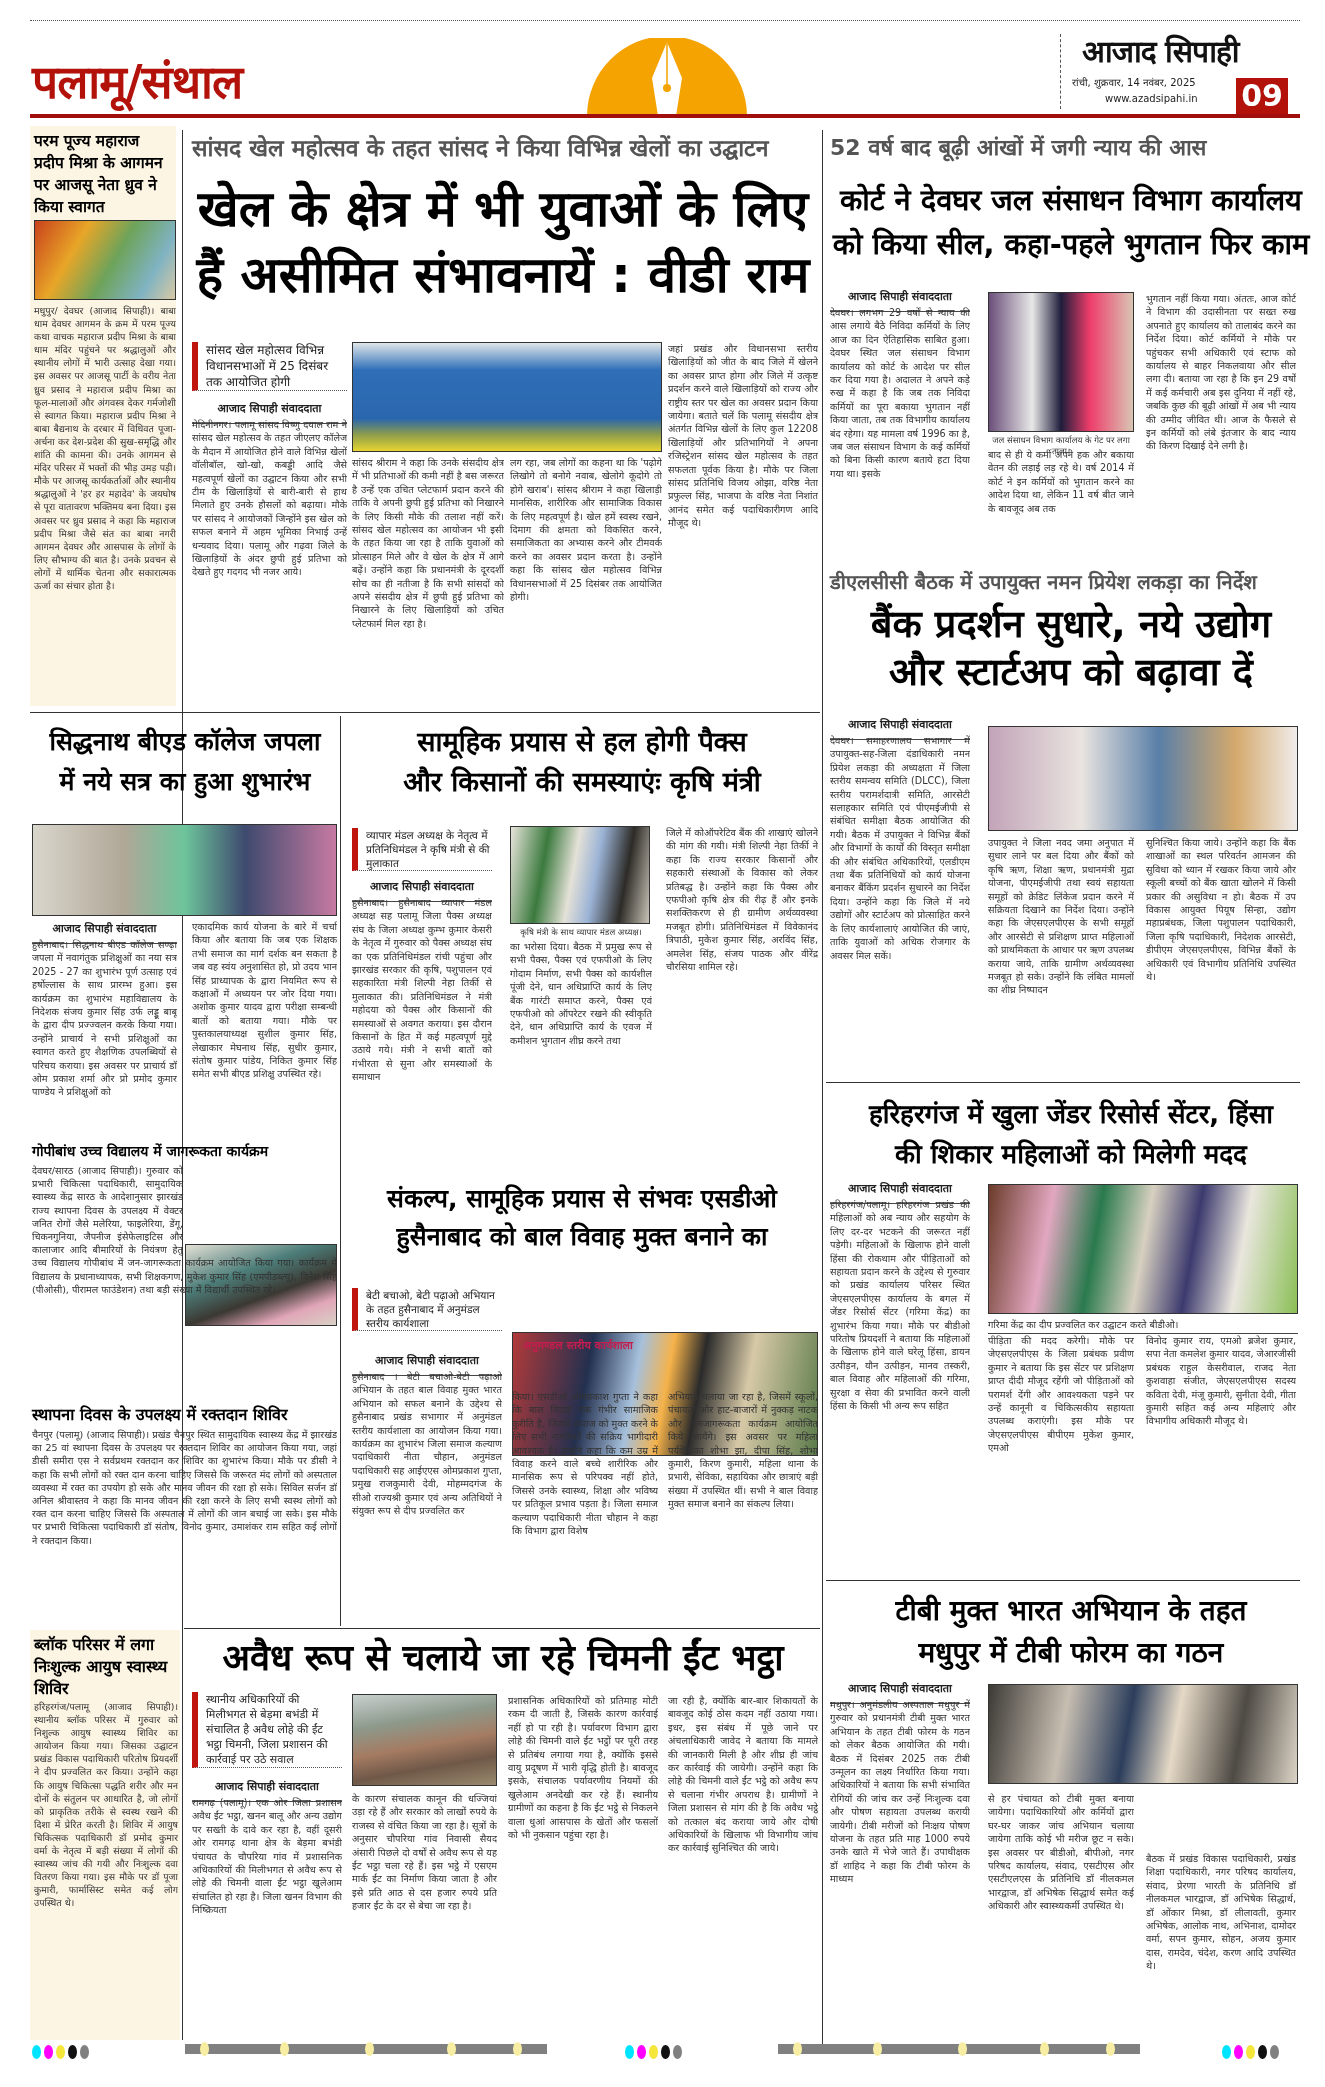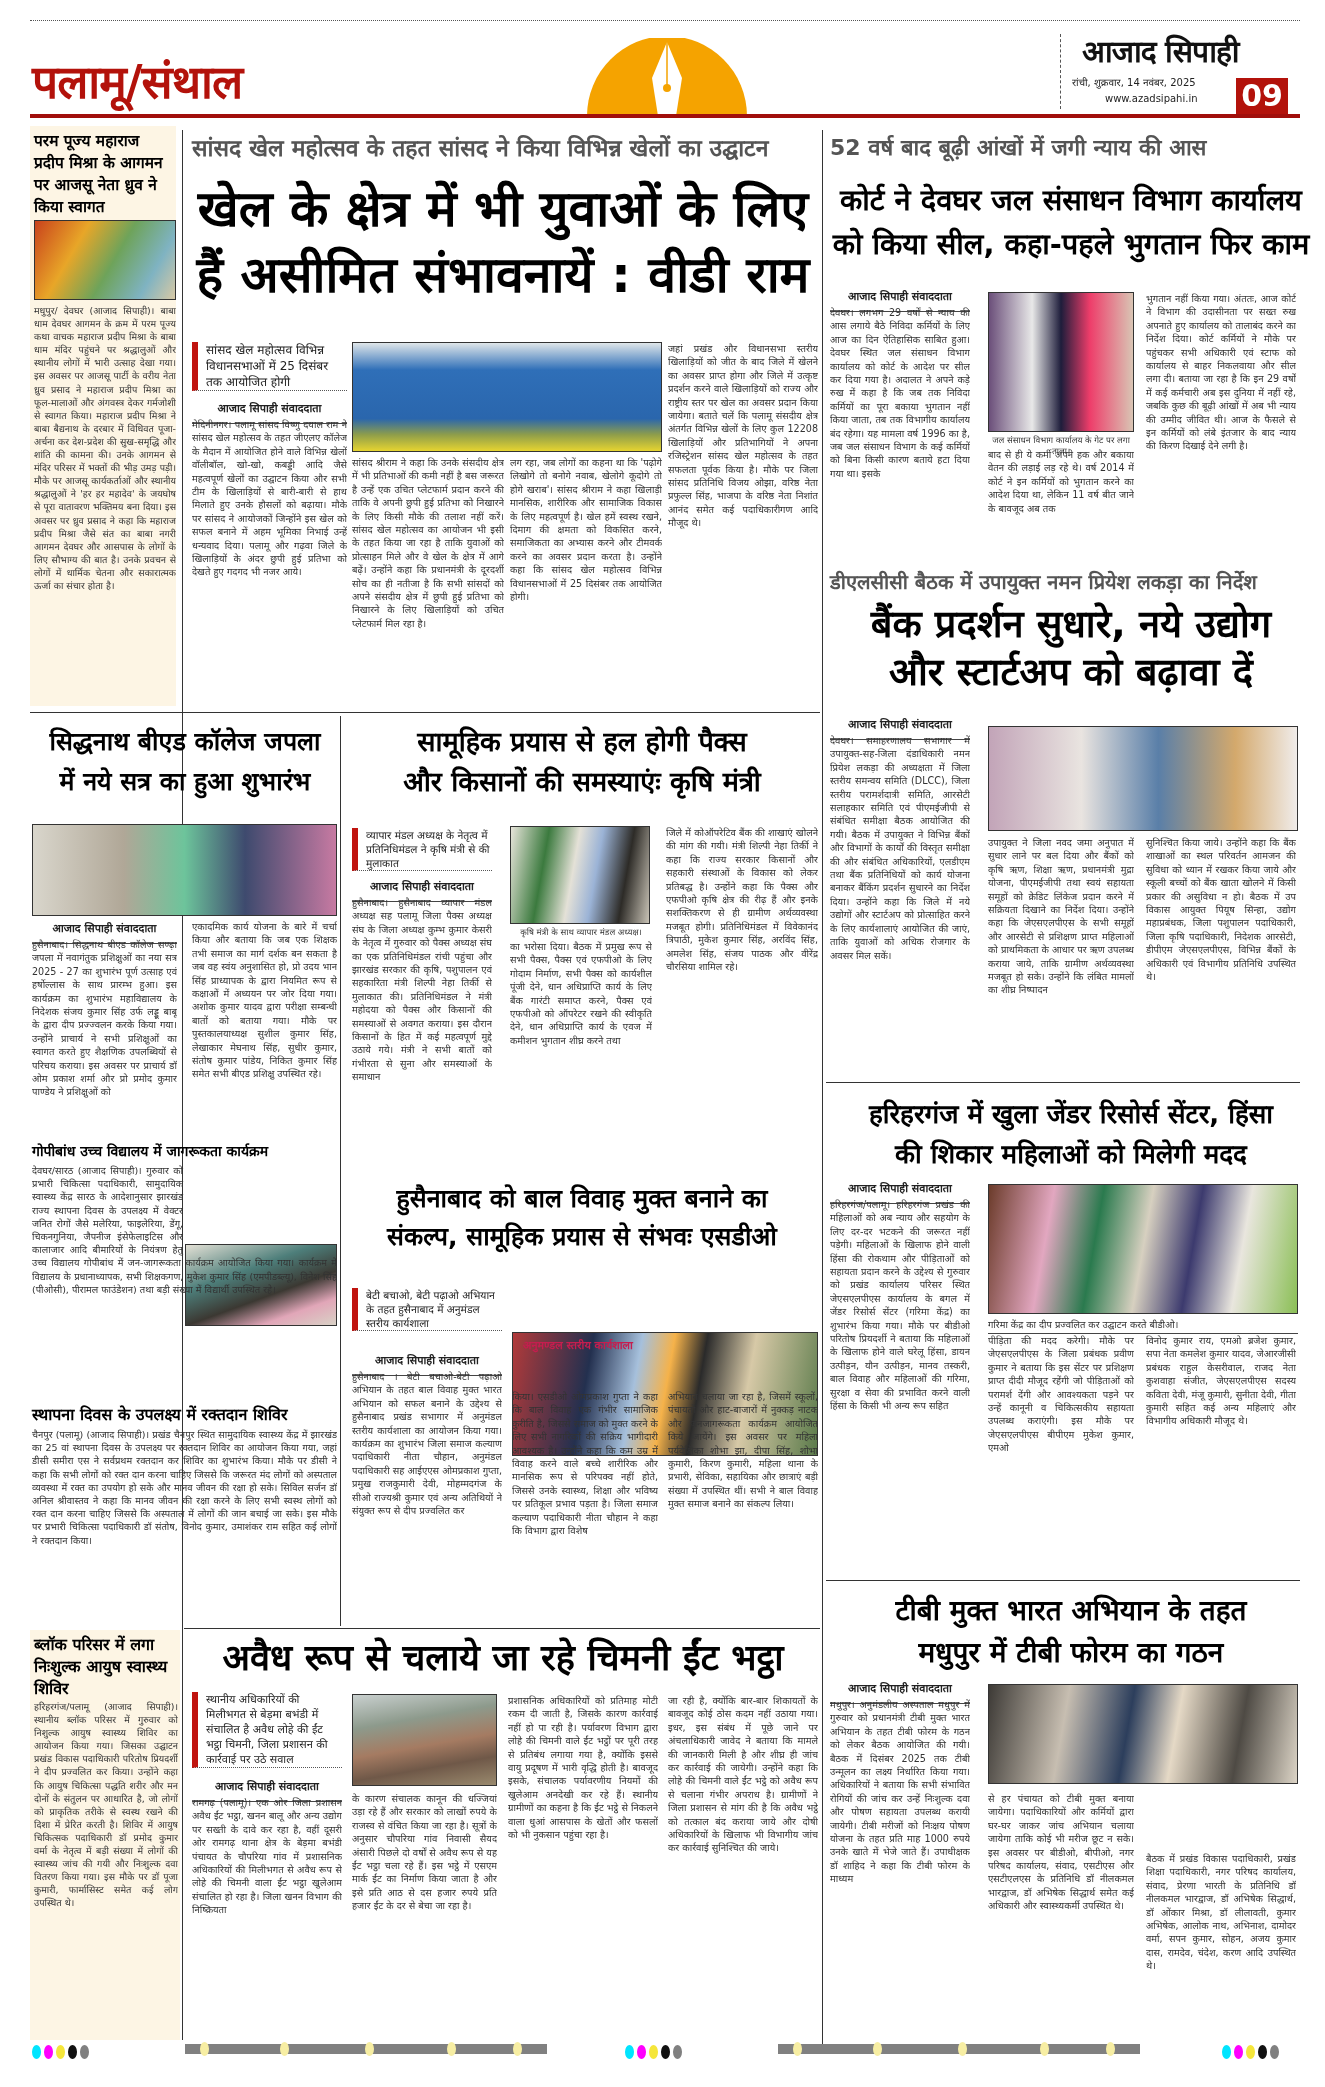--- a/index.html
+++ b/index.html
@@ -127,22 +127,22 @@
 </div>
 <div class="abs pull" style="left:352px;top:828px;width:140px;font-size:10.5px;line-height:14px">व्यापार मंडल अध्यक्ष के नेतृत्व में प्रतिनिधिमंडल ने कृषि मंत्री से की मुलाकात</div>
 <div class="abs byline" style="left:352px;top:878px;width:140px">आजाद सिपाही संवाददाता</div>
 <div class="abs body" style="left:352px;top:896px;width:140px;height:280px">हुसैनाबाद। हुसैनाबाद व्यापार मंडल अध्यक्ष सह पलामू जिला पैक्स अध्यक्ष संघ के जिला अध्यक्ष कुम्भ कुमार केसरी के नेतृत्व में गुरुवार को पैक्स अध्यक्ष संघ का एक प्रतिनिधिमंडल रांची पहुंचा और झारखंड सरकार की कृषि, पशुपालन एवं सहकारिता मंत्री शिल्पी नेहा तिर्की से मुलाकात की। प्रतिनिधिमंडल ने मंत्री महोदया को पैक्स और किसानों की समस्याओं से अवगत कराया। इस दौरान किसानों के हित में कई महत्वपूर्ण मुद्दे उठाये गये। मंत्री ने सभी बातों को गंभीरता से सुना और समस्याओं के समाधान</div>
 <div class="photo" style="left:510px;top:826px;width:140px;height:98px;background:linear-gradient(100deg,#e7e4da,#3b7a3e 25%,#e4e1d7 45%,#9bb3d6 60%,#2d2b27 80%,#c9c3b6)"></div>
 <div class="abs caption" style="left:506px;top:926px;width:150px">कृषि मंत्री के साथ व्यापार मंडल अध्यक्ष।</div>
 <div class="abs body" style="left:510px;top:940px;width:142px;height:236px">का भरोसा दिया। बैठक में प्रमुख रूप से सभी पैक्स, पैक्स एवं एफपीओ के लिए गोदाम निर्माण, सभी पैक्स को कार्यशील पूंजी देने, धान अधिप्राप्ति कार्य के लिए बैंक गारंटी समाप्त करने, पैक्स एवं एफपीओ को ऑपरेटर रखने की स्वीकृति देने, धान अधिप्राप्ति कार्य के एवज में कमीशन भुगतान शीघ्र करने तथा</div>
 <div class="abs body" style="left:666px;top:826px;width:152px;height:350px">जिले में कोऑपरेटिव बैंक की शाखाएं खोलने की मांग की गयी। मंत्री शिल्पी नेहा तिर्की ने कहा कि राज्य सरकार किसानों और सहकारी संस्थाओं के विकास को लेकर प्रतिबद्ध है। उन्होंने कहा कि पैक्स और एफपीओ कृषि क्षेत्र की रीढ़ हैं और इनके सशक्तिकरण से ही ग्रामीण अर्थव्यवस्था मजबूत होगी। प्रतिनिधिमंडल में विवेकानंद त्रिपाठी, मुकेश कुमार सिंह, अरविंद सिंह, अमलेश सिंह, संजय पाठक और वीरेंद्र चौरसिया शामिल रहे।</div>
 
 <div class="abs hl" style="left:344px;top:1180px;width:476px;font-size:25px;line-height:38px">
+  <div>संकल्प, सामूहिक प्रयास से संभवः एसडीओ</div>
   <div>हुसैनाबाद को बाल विवाह मुक्त बनाने का</div>
-  <div>संकल्प, सामूहिक प्रयास से संभवः एसडीओ</div>
 </div>
 <div class="abs pull" style="left:352px;top:1288px;width:150px;font-size:10.5px;line-height:14px">बेटी बचाओ, बेटी पढ़ाओ अभियान के तहत हुसैनाबाद में अनुमंडल स्तरीय कार्यशाला</div>
 <div class="abs byline" style="left:352px;top:1352px;width:150px">आजाद सिपाही संवाददाता</div>
 <div class="abs body" style="left:352px;top:1370px;width:150px;height:258px">हुसैनाबाद । बेटी बचाओ-बेटी पढ़ाओ अभियान के तहत बाल विवाह मुक्त भारत अभियान को सफल बनाने के उद्देश्य से हुसैनाबाद प्रखंड सभागार में अनुमंडल स्तरीय कार्यशाला का आयोजन किया गया। कार्यक्रम का शुभारंभ जिला समाज कल्याण पदाधिकारी नीता चौहान, अनुमंडल पदाधिकारी सह आईएएस ओमप्रकाश गुप्ता, प्रमुख राजकुमारी देवी, मोहम्मदगंज के सीओ राज्यश्री कुमार एवं अन्य अतिथियों ने संयुक्त रूप से दीप प्रज्वलित कर</div>
 <div class="photo" style="left:512px;top:1332px;width:306px;height:124px;background:linear-gradient(100deg,#b23a3a,#23304f 25%,#a6c0dc 40%,#f5b24a 50%,#2a2a2a 60%,#d7c9a7 75%,#5a7a4a)">
   <div style="position:absolute;left:10px;top:4px;font-size:11px;font-weight:bold;color:#c51d4f">अनुमण्डल स्तरीय कार्यशाला</div>
 </div>
 <div class="abs body" style="left:512px;top:1390px;width:146px;height:238px">किया। एसडीओ ओमप्रकाश गुप्ता ने कहा कि बाल विवाह एक गंभीर सामाजिक कुरीति है, जिससे समाज को मुक्त करने के लिए सभी नागरिकों की सक्रिय भागीदारी आवश्यक है। उन्होंने कहा कि कम उम्र में विवाह करने वाले बच्चे शारीरिक और मानसिक रूप से परिपक्व नहीं होते, जिससे उनके स्वास्थ्य, शिक्षा और भविष्य पर प्रतिकूल प्रभाव पड़ता है। जिला समाज कल्याण पदाधिकारी नीता चौहान ने कहा कि विभाग द्वारा विशेष</div>
 <div class="abs body" style="left:668px;top:1390px;width:150px;height:238px">अभियान चलाया जा रहा है, जिसमें स्कूलों, पंचायतों और हाट-बाजारों में नुक्कड़ नाटक और जनजागरूकता कार्यक्रम आयोजित किये जायेंगे। इस अवसर पर महिला पर्यवेक्षिका शोभा झा, दीपा सिंह, शोभा कुमारी, किरण कुमारी, महिला थाना के प्रभारी, सेविका, सहायिका और छात्राएं बड़ी संख्या में उपस्थित थीं। सभी ने बाल विवाह मुक्त समाज बनाने का संकल्प लिया।</div>
 

